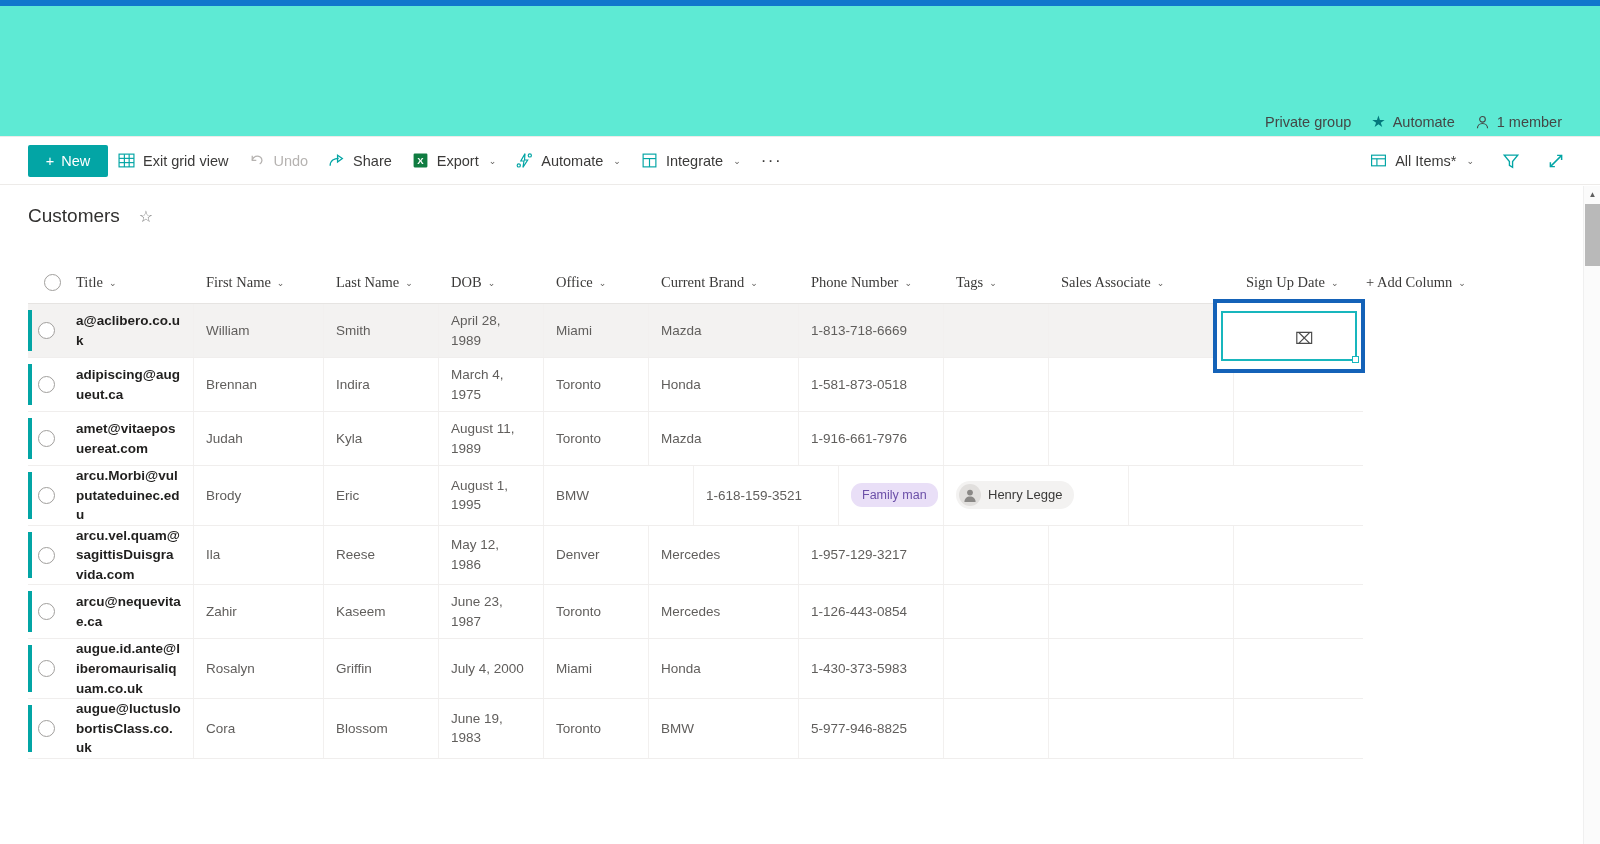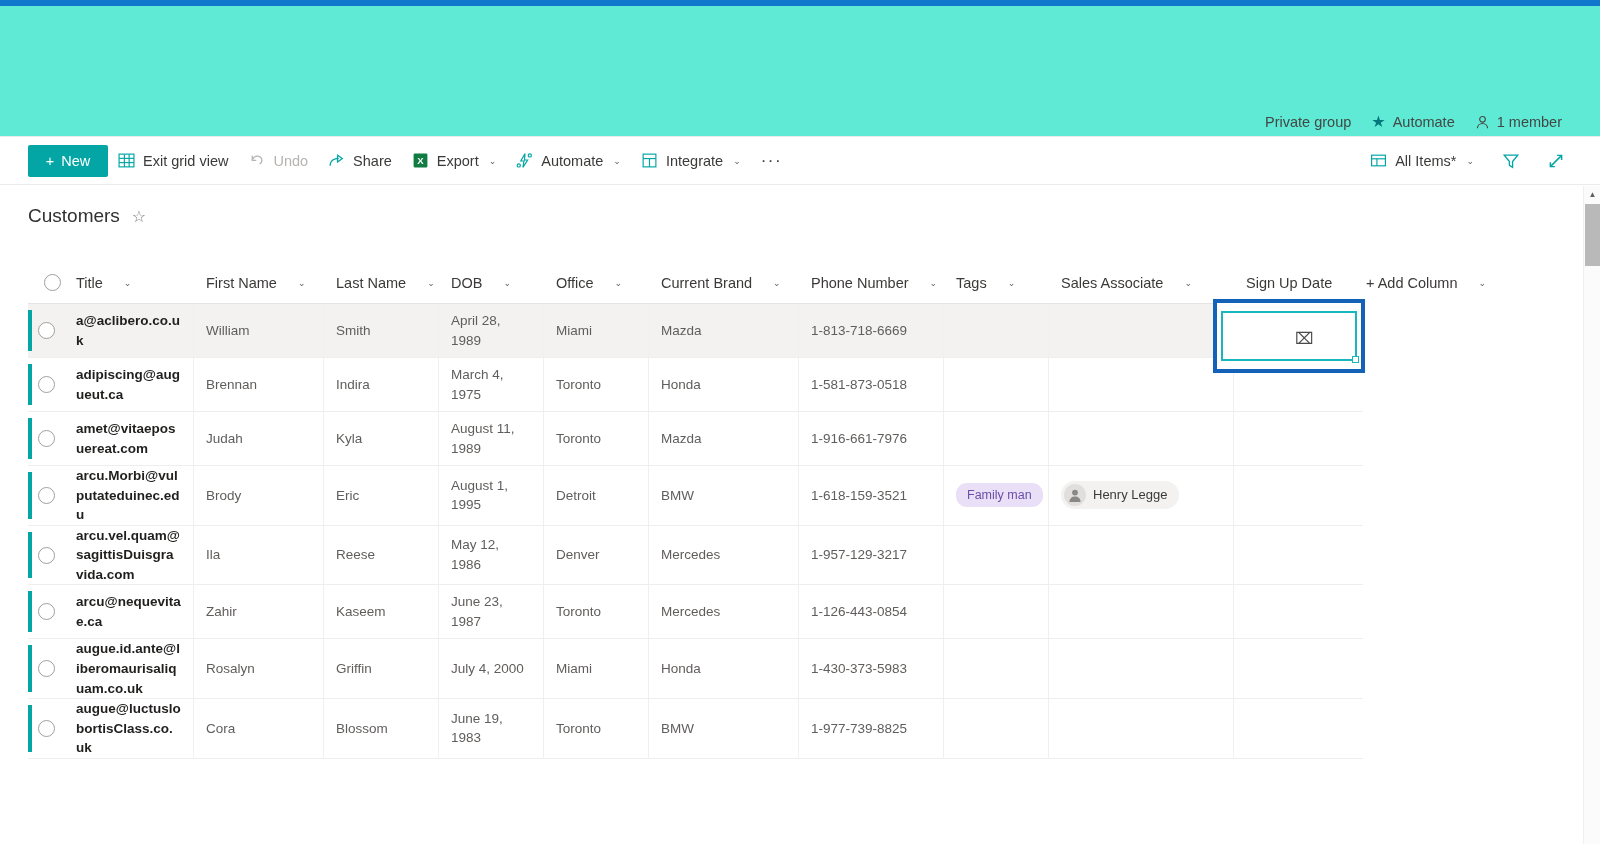--- a/index.html
+++ b/index.html
@@ -79,41 +79,41 @@
     background: none; border: none; font-family: inherit;
   }
   .cmd-right {
     margin-left: auto; margin-right: 26px;
     display: flex; align-items: center; gap: 8px; justify-content: flex-end;
   }
 
   
   .list-title-row {
     position: absolute; top: 205px; left: 28px;
-    display: flex; align-items: center; gap: 12px;
+    display: flex; align-items: center; gap: 19px;
   }
   .list-title { font-size: 19px; color: #323130; }
   .title-star { font-size: 16px; color: #7a7a7a; cursor: pointer; }
 
   
   .grid {
     position: absolute; top: 262px; left: 28px;
     width: 1335px;
   }
   .grid-header {
     display: flex; align-items: center;
     height: 42px;
     border-bottom: 1px solid #e6e4e2;
   }
   .col-head {
-    display: flex; align-items: center; gap: 21px;
+    display: flex; align-items: center; gap: 6px;
     font-size: 14.5px; color: #3b3a39;
     padding-left: 12px;
     height: 42px; cursor: pointer;
-    white-space: nowrap; overflow: hidden;
+    white-space: nowrap; overflow: hidden; font-family: Liberation Serif, serif;
   }
   .col-head .chev { font-size: 9px; color: #605e5c; }
   .col-head.addcol { color: #3b3a39; }
 
   .sel-col { width: 36px; flex: 0 0 36px;
              display: flex; align-items: center; justify-content: center; }
   .circle-chk {
     width: 17px; height: 17px;
     border: 1px solid #a19f9d; border-radius: 50%;
     background: #fff; cursor: pointer;
@@ -467,21 +467,20 @@
       </div>
       <div class="grid-row">
         <div class="row-bar"></div>
         <div class="cell sel-col">
           <span class="circle-chk"></span>
         </div>
         <div class="cell c-title">arcu.Morbi@vulputateduinec.edu</div>
         <div class="cell c-first">Brody</div>
         <div class="cell c-last">Eric</div>
         <div class="cell c-dob">August 1, 1995</div>
-        <div class="cell c-office">Detroit</div>
         <div class="cell c-brand">BMW</div>
         <div class="cell c-phone">1-618-159-3521</div>
         <div class="cell c-tags">
           <div class="pills">
             <span class="pill purple">Family man</span>
             <span class="pill green">Looking to...</span>
           </div>
         </div>
         <div class="cell c-sales">
           <span class="person-chip">
@@ -552,21 +551,21 @@
         <div class="row-bar"></div>
         <div class="cell sel-col">
           <span class="circle-chk"></span>
         </div>
         <div class="cell c-title">augue@luctuslobortisClass.co.uk</div>
         <div class="cell c-first">Cora</div>
         <div class="cell c-last">Blossom</div>
         <div class="cell c-dob">June 19, 1983</div>
         <div class="cell c-office">Toronto</div>
         <div class="cell c-brand">BMW</div>
-        <div class="cell c-phone">1-977-739-8825</div>
+        <div class="cell c-phone">5-977-946-8825</div>
         <div class="cell c-tags"></div>
         <div class="cell c-sales"></div>
         <div class="cell c-signup"></div>
         <div class="cell c-add"></div>
       </div>
     </div>
 </div>
 
 <div class="active-cell-wrap">
   <div class="active-cell-inner">

